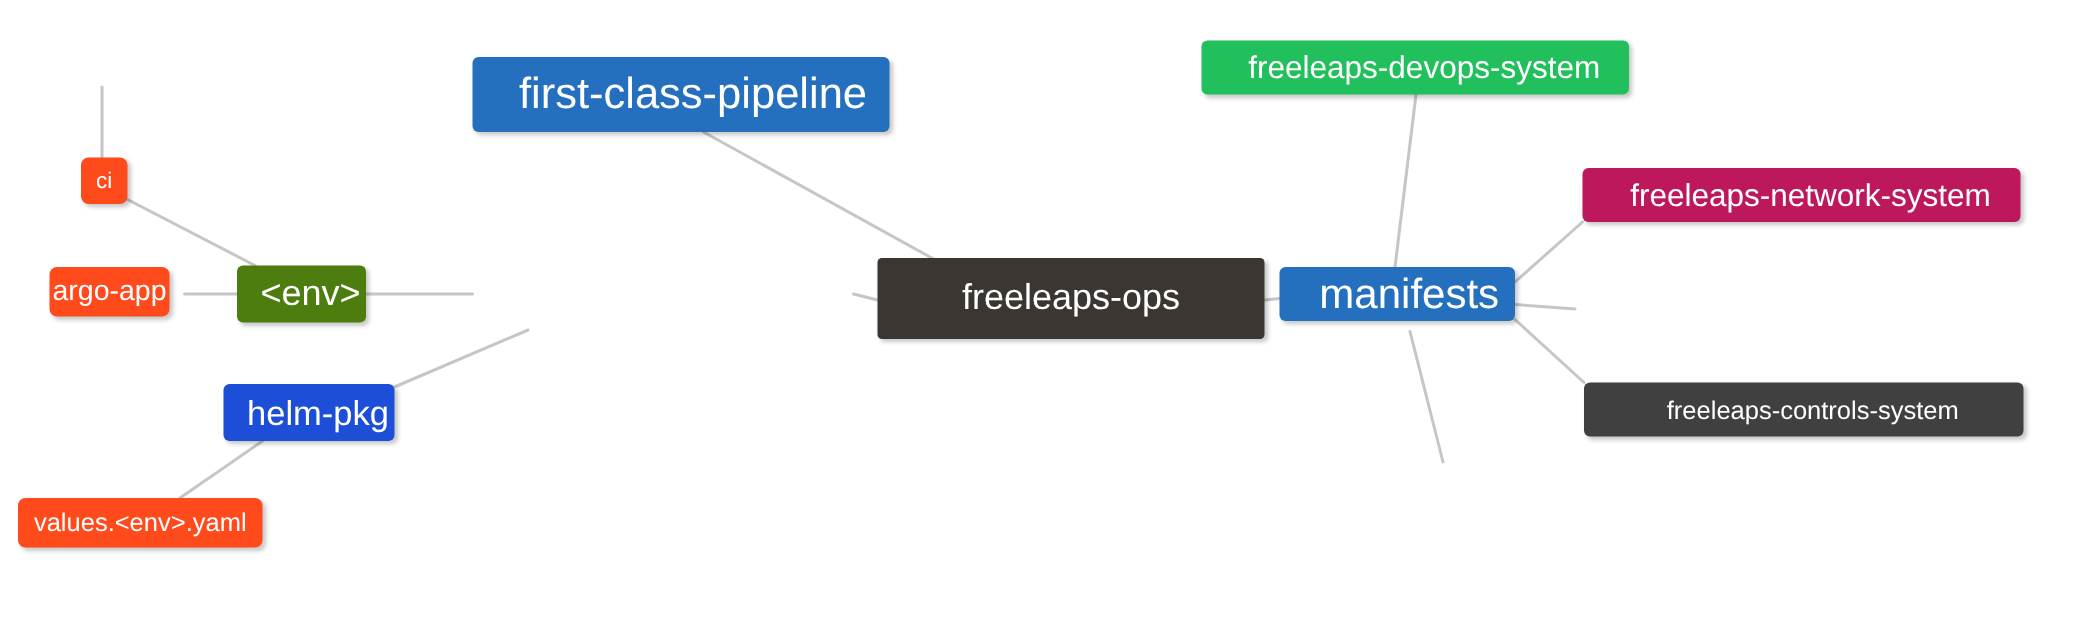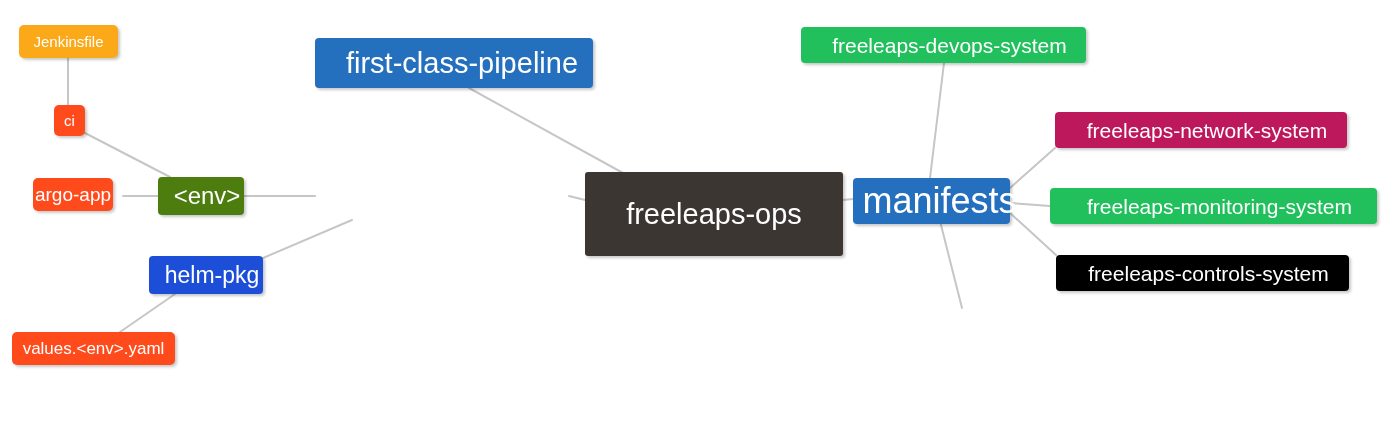--- a/index.html
+++ b/index.html
@@ -42,52 +42,46 @@
       <path d="M 170 177 L 85 133" stroke="#c6c6c6" stroke-width="2" fill="none" stroke-linecap="round"></path>
       <path d="M 158 196 L 123 196" stroke="#c6c6c6" stroke-width="2" fill="none" stroke-linecap="round"></path>
       <path d="M 68 105 L 68 58" stroke="#c6c6c6" stroke-width="2" fill="none" stroke-linecap="round"></path>
       <path d="M 175 294 L 120 332" stroke="#c6c6c6" stroke-width="2" fill="none" stroke-linecap="round"></path>
       <path d="M 930 178 L 944 63" stroke="#c6c6c6" stroke-width="2" fill="none" stroke-linecap="round"></path>
       <path d="M 1010 188 L 1055 148" stroke="#c6c6c6" stroke-width="2" fill="none" stroke-linecap="round"></path>
       <path d="M 1010 203 L 1050 206" stroke="#c6c6c6" stroke-width="2" fill="none" stroke-linecap="round"></path>
       <path d="M 1010 213 L 1056 255" stroke="#c6c6c6" stroke-width="2" fill="none" stroke-linecap="round"></path>
       <path d="M 940 221 L 962 308" stroke="#c6c6c6" stroke-width="2" fill="none" stroke-linecap="round"></path>
     </svg>
-<div class="node n-root" style="left: 585px; top: 172px; width: 258px; height: 84px; background: rgb(59, 54, 49); font-size: 29px;">
+<div class="node n-root" style="left: 585px; top: 172px; width: 258px; height: 54px; background: rgb(59, 54, 49); font-size: 24px;">
       <span>freeleaps-ops</span>
     </div>
     <div class="node n-lvl1" style="left: 315px; top: 38px; width: 278px; height: 50px; background: rgb(36, 112, 190); font-size: 29px;">
       <span>first-class-pipeline</span>
     </div>
-    <div class="node n-lvl1" style="left: 853px; top: 178px; width: 157px; height: 46px; background: rgb(36, 112, 190); font-size: 36px;">
+    <div class="node n-lvl1" style="left: 853px; top: 178px; width: 157px; height: 36px; background: rgb(36, 112, 190); font-size: 28px;">
       <span>manifests</span>
     </div>
     <div class="node n-lvl2" style="left: 158px; top: 177px; width: 86px; height: 38px; background: #4d7c0f; font-size: 24px;">
       <span>&lt;env&gt;</span>
     </div>
     <div class="node n-lvl2" style="left: 149px; top: 256px; width: 114px; height: 38px; background: #1d4ed8; font-size: 23px; align-items: center;">
       <span>helm-pkg</span>
-    </div>
-    <div class="node n-lvl3" style="left: 19px; top: 25px; width: 99px; height: 33px; background: rgb(251, 169, 25); font-size: 15px;">
-      <span>Jenkinsfile</span>
     </div>
     <div class="node n-lvl3" style="left: 54px; top: 105px; width: 31px; height: 31px; background: rgb(255, 74, 28); font-size: 15px;">
       <span>ci</span>
     </div>
     <div class="node n-lvl3" style="left: 33px; top: 178px; width: 80px; height: 33px; background: rgb(255, 74, 28); font-size: 19px;">
       <span>argo-app</span>
     </div>
     <div class="node n-lvl3" style="left: 12px; top: 332px; width: 163px; height: 33px; background: rgb(255, 74, 28); font-size: 17px;">
       <span>values.&lt;env&gt;.yaml</span>
     </div>
     <div class="node n-lvl2" style="left: 801px; top: 27px; width: 285px; height: 36px; background: rgb(33, 192, 93); font-size: 21px;">
       <span>freeleaps-devops-system</span>
     </div>
     <div class="node n-lvl2" style="left: 1055px; top: 112px; width: 292px; height: 36px; background: #be185d; font-size: 21px;">
       <span>freeleaps-network-system</span>
     </div>
-    <div class="node n-lvl2" style="left: 1050px; top: 188px; width: 327px; height: 36px; background: rgb(33, 192, 93); font-size: 21px;">
-      <span>freeleaps-monitoring-system</span>
-    </div>
-    <div class="node n-lvl2" style="left: 1056px; top: 255px; width: 293px; height: 36px; background: #000000; font-size: 21px;">
+    <div class="node n-lvl2" style="left: 1056px; top: 255px; width: 293px; height: 36px; background: #404040; font-size: 17px;">
       <span>freeleaps-controls-system</span>
     </div>
   </div>
 
 </body></html>

